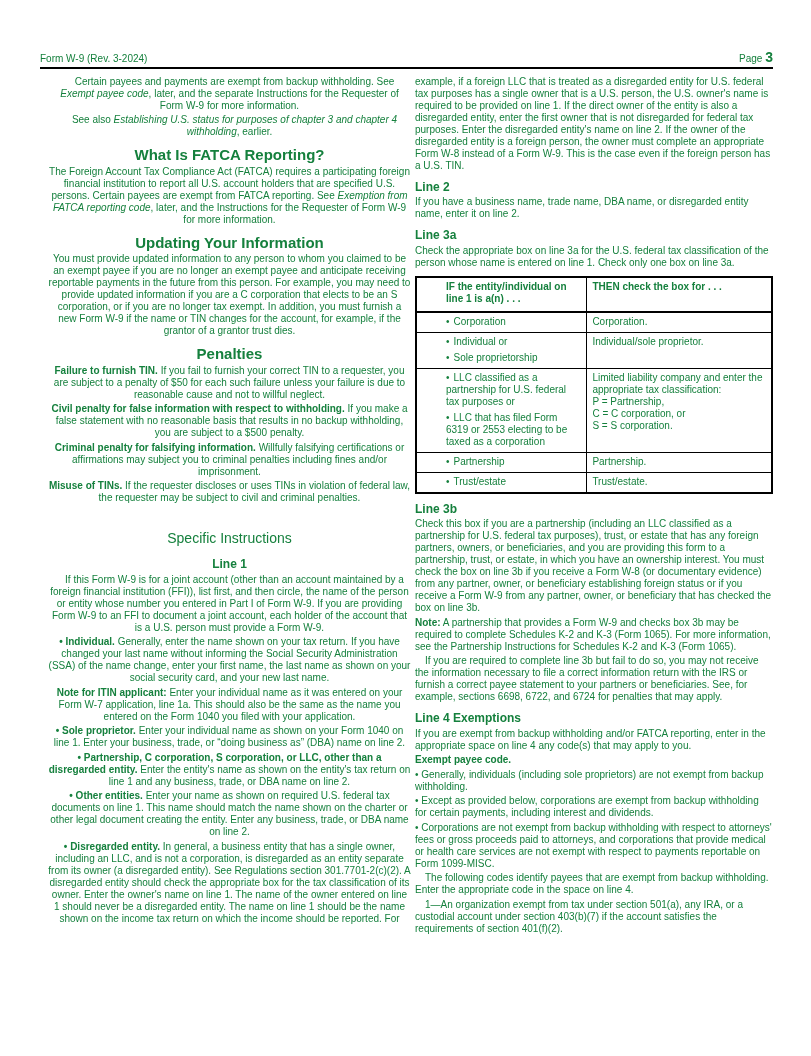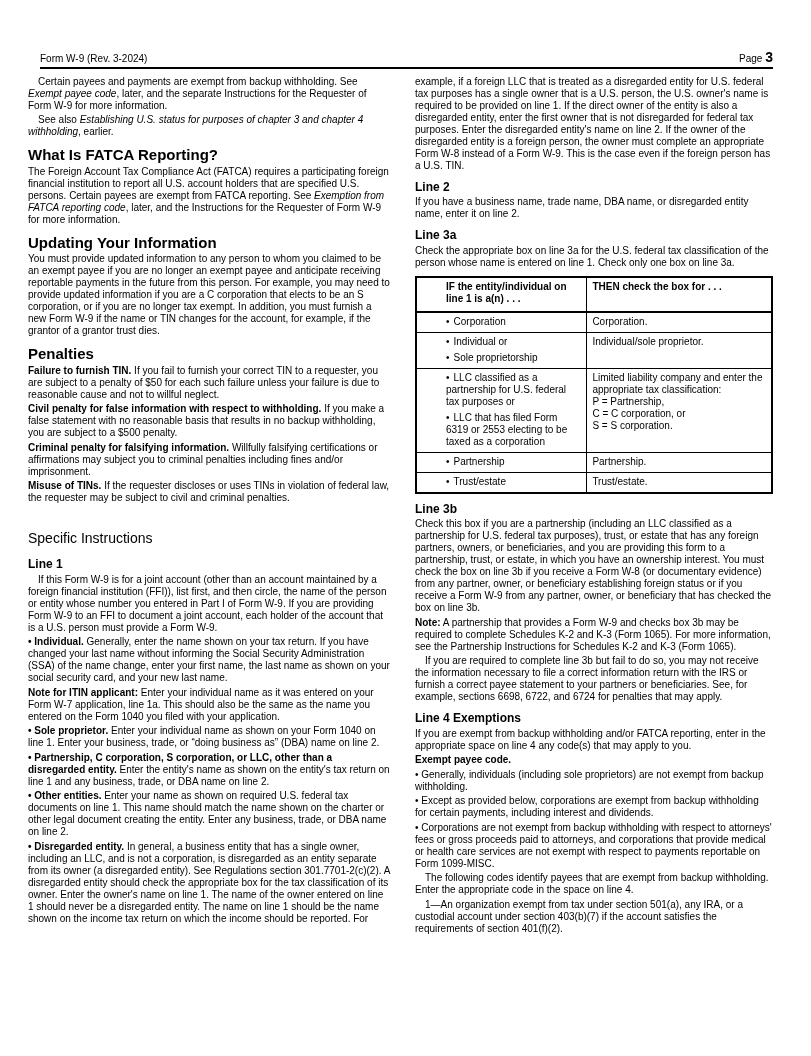--- a/index.html
+++ b/index.html
@@ -1,27 +1,27 @@
 <!DOCTYPE html>
 <html><head>
 <meta charset="utf-8">
 <style>
   html,body{margin:0;padding:0;background:#ffffff;}
   .page{
     position:relative;width:811px;height:1056px;background:#ffffff;
     font-family:"Liberation Sans","DejaVu Sans",sans-serif;
-    color:#000000;overflow:hidden;
+    color:#15803d;overflow:hidden;
   }
   .page-header{position:absolute;left:40px;top:50px;width:733px;height:16px;}
   .form-title{position:absolute;left:0;bottom:2px;font-size:10px;}
   .page-num-wrap{position:absolute;right:0;bottom:1px;font-size:10px;}
   .page-num-wrap .num{font-size:14px;font-weight:bold;}
   .header-rule{position:absolute;left:40px;top:67px;width:733px;height:0;border-top:2px solid #000;}
   .col{position:absolute;top:73px;font-size:10px;line-height:12px;text-align:left;}
-  .col-left{left:28px;width:363px;}
+  .col-left{left:48px;width:363px;text-align:center;}
   .col-right{left:415px;width:358px;}
   p{margin:2.5px 0;padding:0;}
   .indent{text-indent:10px;}
   .b{font-weight:bold;}
   .i{font-style:italic;}
   .h1{font-size:14px;font-weight:normal;line-height:21px;margin:24px 0 3px;}
   .h2{font-size:15px;font-weight:bold;line-height:17px;margin:8px 0 2px;}
   .h3{font-size:12px;font-weight:bold;line-height:14px;margin:8px 0 2px;}
   table.ifthen{border-collapse:collapse;margin:7px 0 6px;width:100%;border:2px solid #000;}
   table.ifthen th, table.ifthen td{

